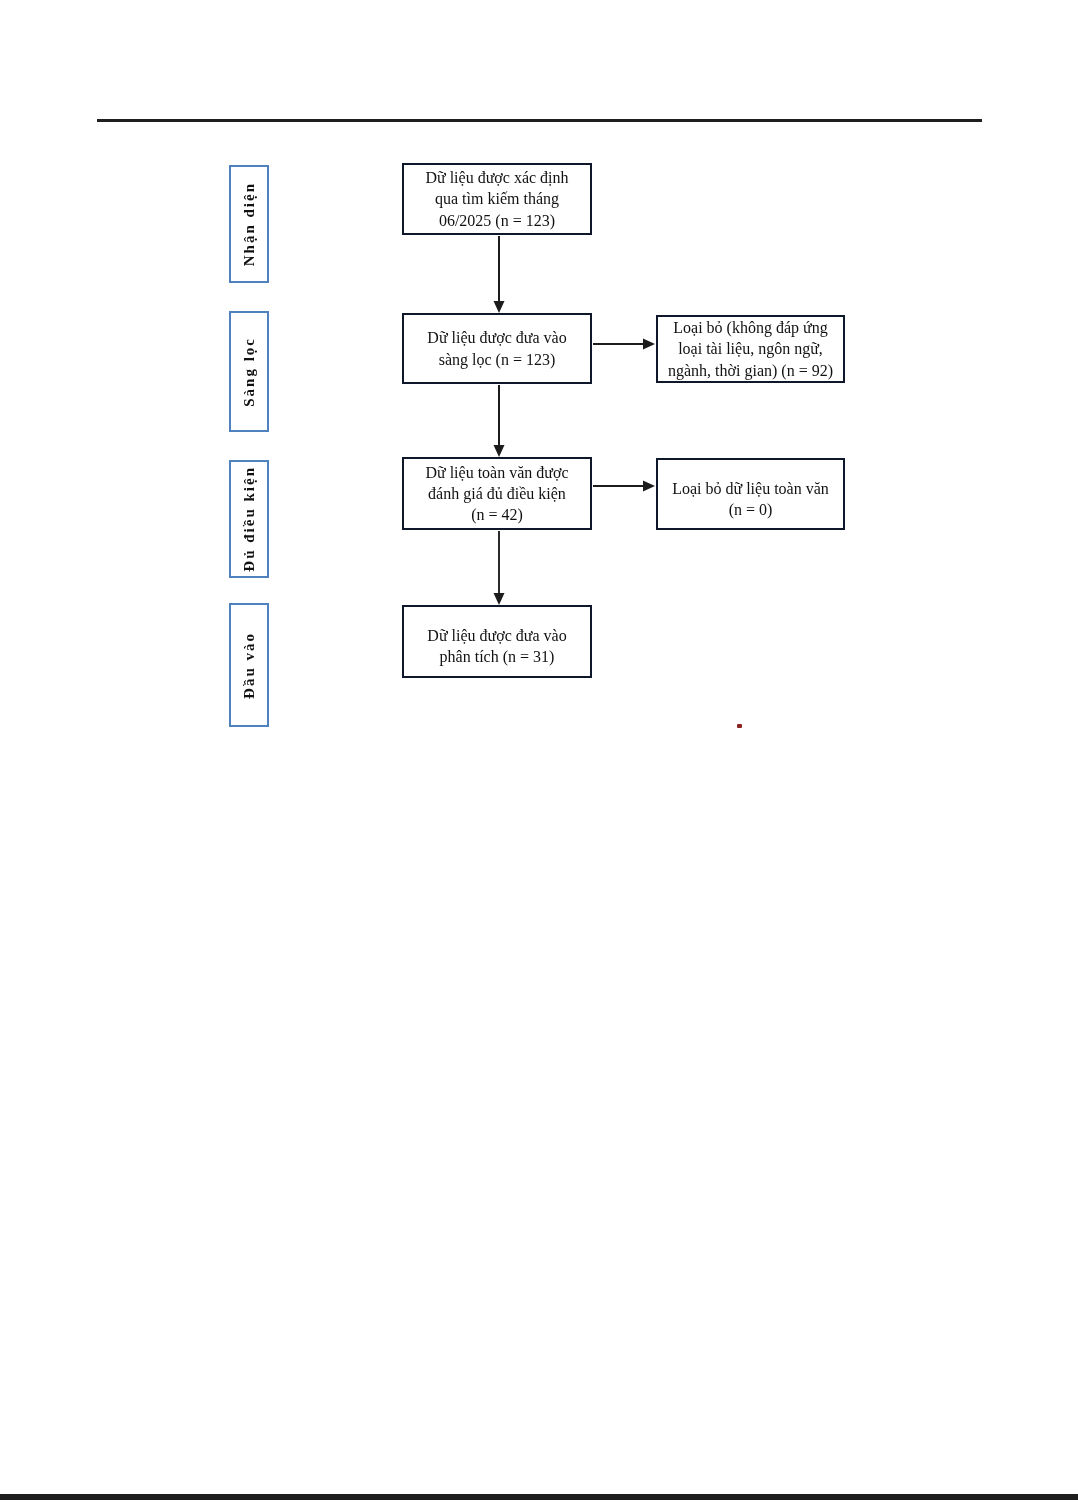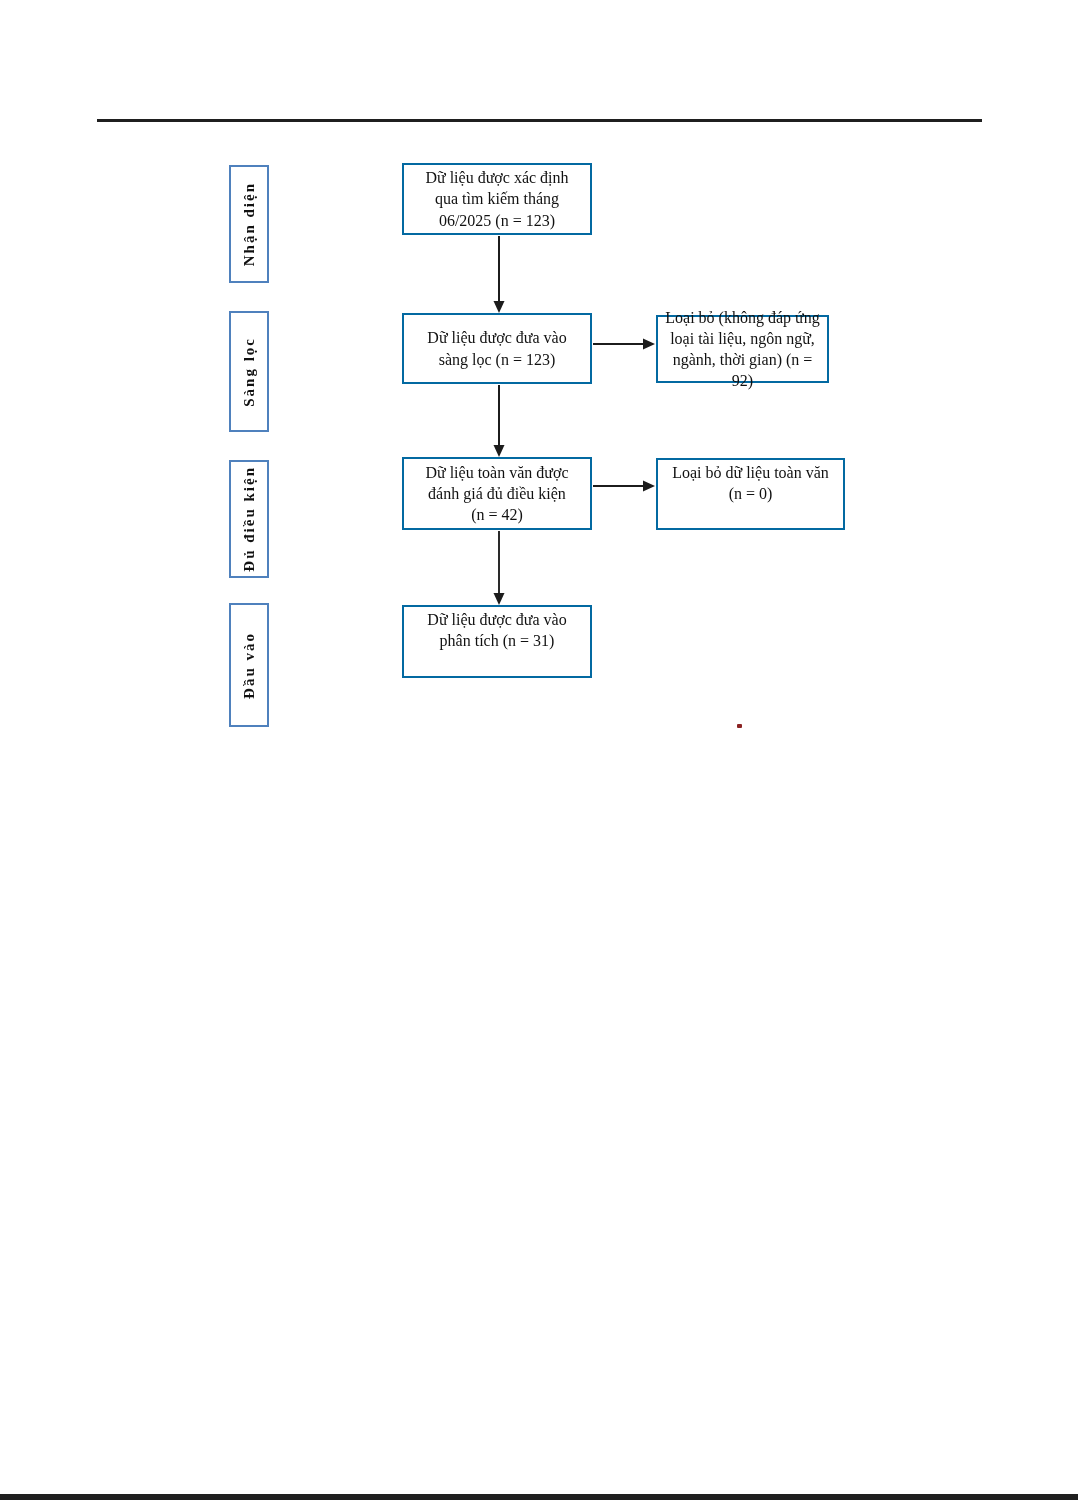--- a/index.html
+++ b/index.html
@@ -16,34 +16,34 @@
     color: #111111;
     overflow: hidden;
   }
   .rule {
     position: absolute;
     background: #1f1f1f;
   }
   .flowbox {
     position: absolute;
     box-sizing: border-box;
-    border: 2px solid #0369a1;
+    border: 2px solid #0f172a;
     background: #ffffff;
     display: flex;
     align-items: center;
     justify-content: center;
     text-align: center;
     font-size: 16px;
     line-height: 1.32;
     white-space: pre-line;
     padding: 2px 4px;
   }
   .flowbox.top-align {
     align-items: flex-start;
-    padding-top: 2px;
+    padding-top: 18px;
   }
   .stagebox {
     position: absolute;
     box-sizing: border-box;
     border: 2px solid #4f81bd;
     background: #ffffff;
     display: flex;
     align-items: center;
     justify-content: center;
   }
@@ -97,21 +97,21 @@
 qua tìm kiếm tháng
 06/2025 (n = 123)</div>
   <div class="flowbox" style="left:402px; top:313px; width:190px; height:71px;">Dữ liệu được đưa vào
 sàng lọc (n = 123)</div>
   <div class="flowbox" style="left:402px; top:457px; width:190px; height:73px;">Dữ liệu toàn văn được
 đánh giá đủ điều kiện
 (n = 42)</div>
   <div class="flowbox top-align" style="left:402px; top:605px; width:190px; height:73px;">Dữ liệu được đưa vào
 phân tích (n = 31)</div>
 
-  <div class="flowbox" style="left:656px; top:315px; width:173px; height:68px;">Loại bỏ (không đáp ứng
+  <div class="flowbox" style="left:656px; top:315px; width:189px; height:68px;">Loại bỏ (không đáp ứng
 loại tài liệu, ngôn ngữ,
 ngành, thời gian) (n = 92)</div>
   <div class="flowbox top-align" style="left:656px; top:458px; width:189px; height:72px;">Loại bỏ dữ liệu toàn văn
 (n = 0)</div>
 
   <svg class="arrows" width="1078" height="1503" viewBox="0 0 1078 1503">
     <g>
       <line x1="499" y1="236" x2="499" y2="302" stroke="#1c1c1c" stroke-width="2"></line>
       <polygon points="499,313 493.5,301 504.5,301" fill="#1c1c1c"></polygon>
     </g>

